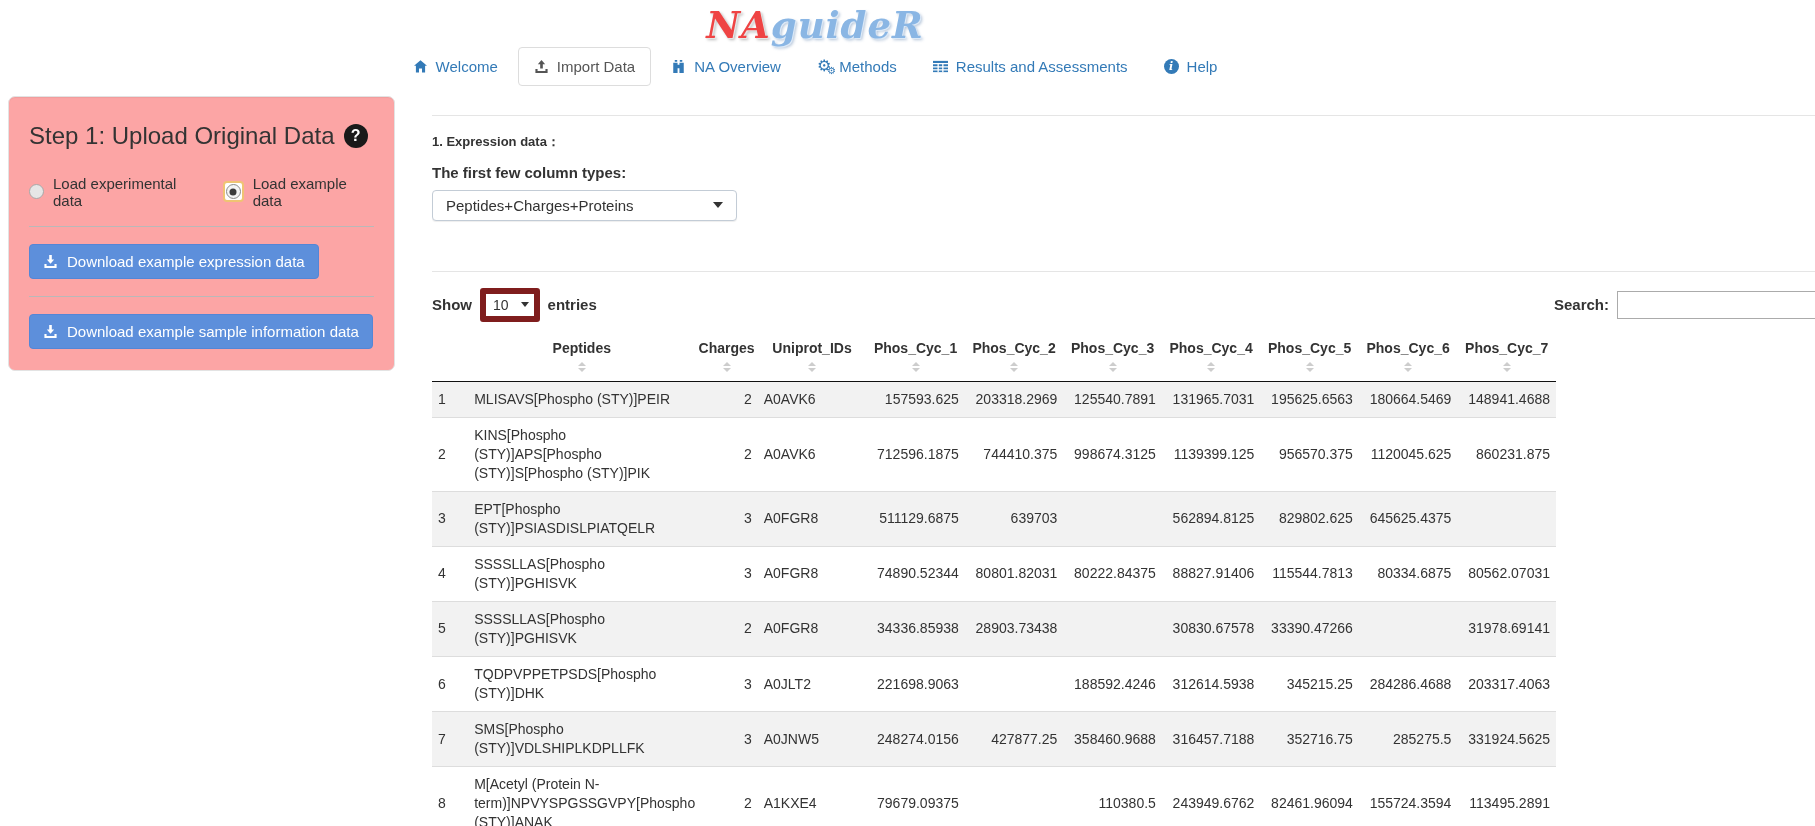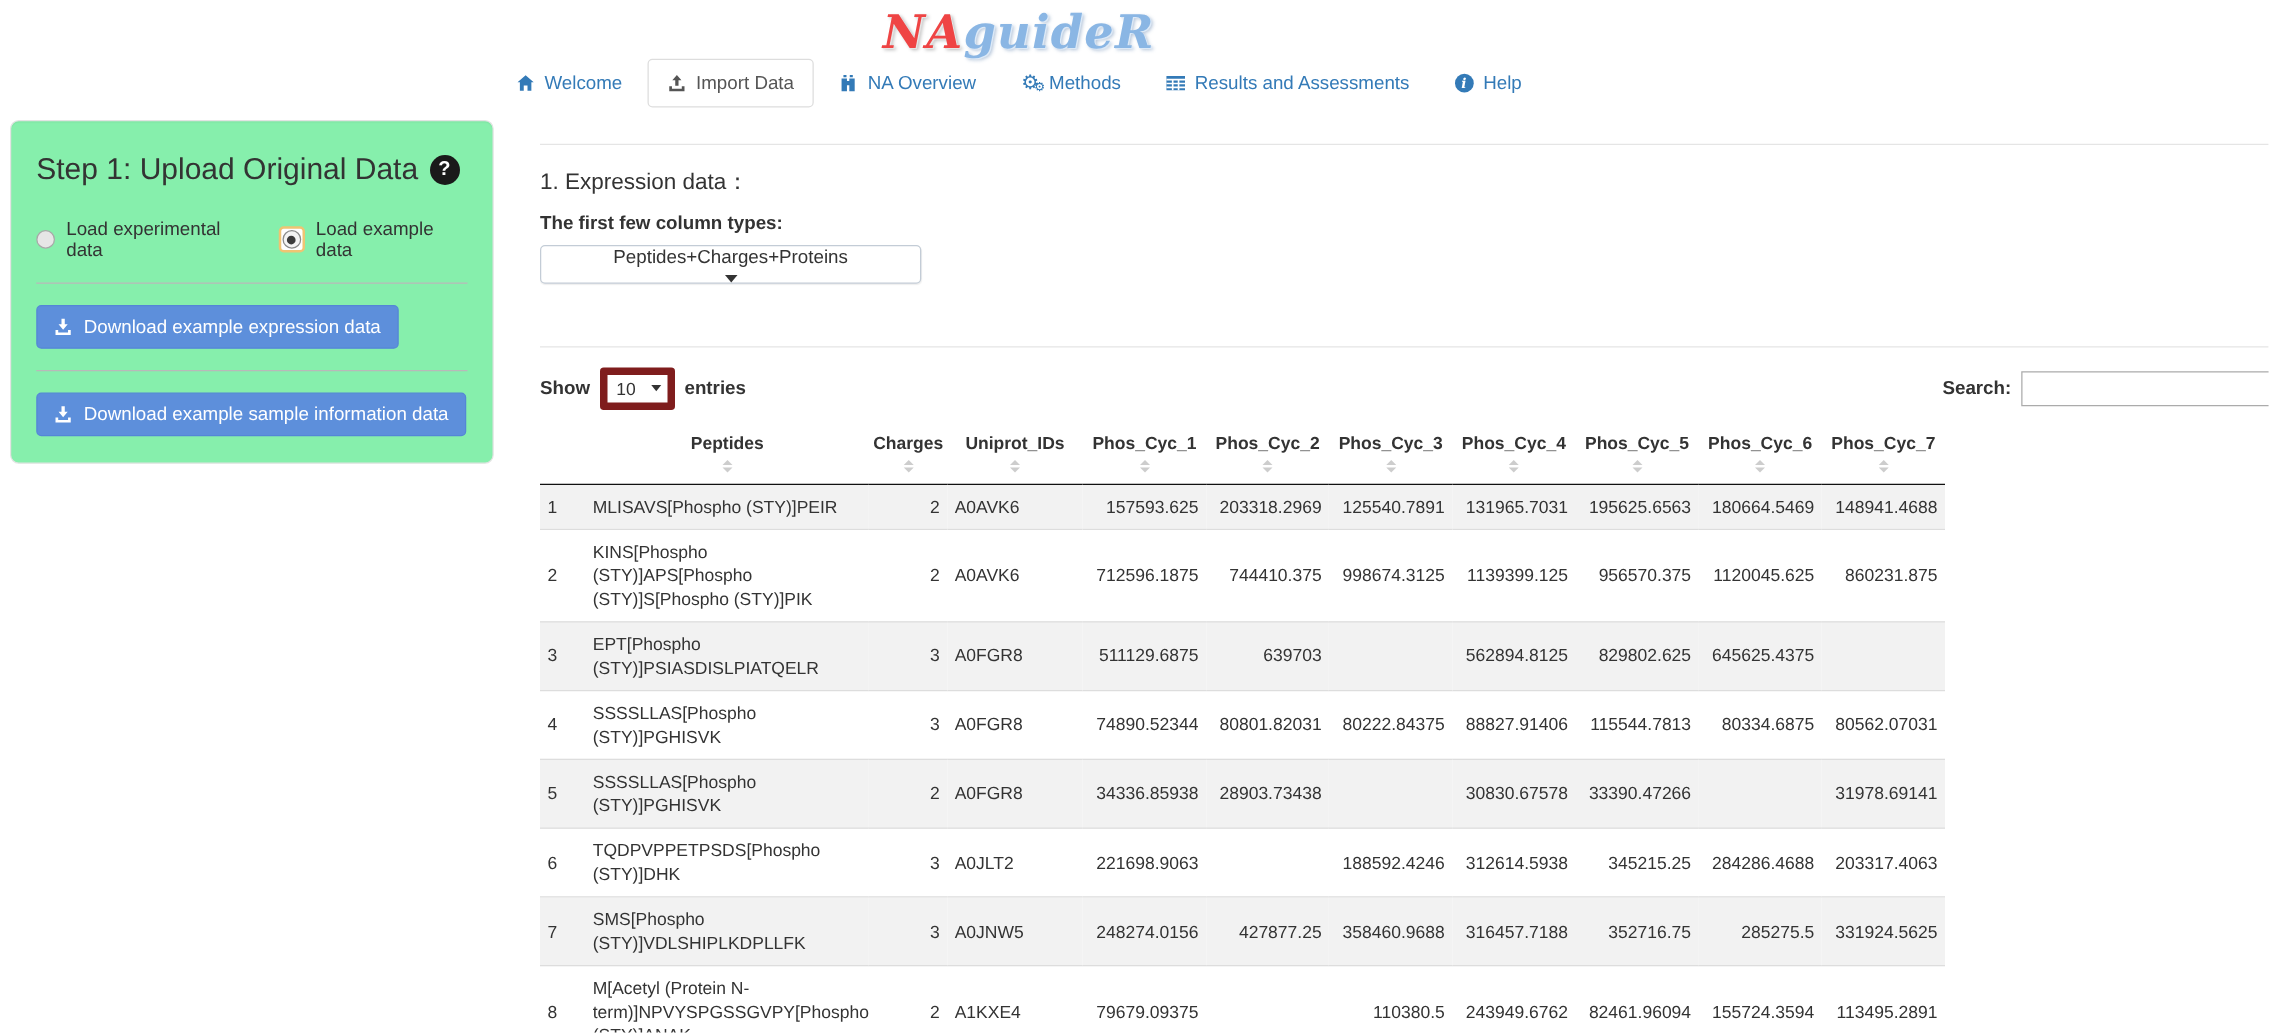--- a/index.html
+++ b/index.html
@@ -17,39 +17,39 @@
 .nav-icon { display:inline-flex; align-items:center; line-height:1; }
 .nav-icon svg { display:block; }
 .gear-wrap { position:relative; font-size:16px; line-height:1; font-family:"DejaVu Sans",sans-serif; }
 .gear-small { position:absolute; font-size:10px; right:-5px; bottom:-2px; }
 .info-circle { width:15px; height:15px; border-radius:50%; background:#337ab7; color:#fff; display:inline-flex; align-items:center; justify-content:center; font-family:"DejaVu Serif",serif; font-style:italic; font-weight:bold; font-size:11px; }
 
 
 .content { display:flex; align-items:flex-start; margin-top:10px; }
 
 
-.well { margin-left:8px; width:387px; background:#86efac; border:1px solid #e3e3e3; border-radius:7px; padding:19px 20px 21px; box-shadow:inset 0 1px 1px rgba(0,0,0,.05); }
+.well { margin-left:8px; width:387px; background:#fca5a5; border:1px solid #e3e3e3; border-radius:7px; padding:19px 20px 21px; box-shadow:inset 0 1px 1px rgba(0,0,0,.05); }
 .well-title { font-size:24px; font-weight:400; color:#333; display:flex; align-items:center; gap:9px; margin-top:6px; }
 .help-circle { width:24px; height:24px; border-radius:50%; background:#1a1a1a; color:#fff; font-size:16px; font-weight:bold; display:inline-flex; align-items:center; justify-content:center; flex:none; }
 .radio-row { display:flex; align-items:center; gap:20px; margin-top:25px; font-size:15px; color:#333; }
 .radio-opt { display:flex; align-items:center; gap:9px; cursor:pointer; }
 .radio { width:15px; height:15px; border-radius:50%; border:1px solid #a8a8a8; background:#e6e6e6; position:relative; flex:none; }
 .radio-focus { display:inline-flex; padding:1px; border:2px solid #efc473; border-radius:4px; background:#fff; }
 .radio.checked { background:#f4f4f4; border-color:#8b8b8b; }
 .radio.checked::after { content:""; position:absolute; left:50%; top:50%; transform:translate(-50%,-50%); width:7px; height:7px; border-radius:50%; background:#3c3c3c; }
 .well hr { border:none; border-top:1px solid #b9b9b9; margin:17px 0; }
 .btn-dl { display:inline-flex; align-items:center; gap:9px; background:#5d8fdb; border:1px solid #5486d6; color:#fff; font-size:15px; padding:8px 13px; border-radius:4px; cursor:pointer; font-family:inherit; }
 .btn-dl svg { display:block; }
 
 
 .main { flex:1; margin-left:37px; overflow:hidden; }
 .main-hr { border:none; border-top:1px solid #e5e5e5; margin:19px 0 0; }
-.section-title { font-size:18px; font-weight:400; margin:17px 0 12px; }
+.section-title { font-size:13px; font-weight:700; margin:17px 0 12px; }
 .field-label { font-weight:bold; font-size:15px; margin:13px 0 9px; }
-.select-box { width:305px; height:31px; border:1px solid #c3ccd6; border-radius:4px; background:#fff; display:flex; align-items:center; justify-content:space-between; padding:0 13px; font-size:15px; color:#333; cursor:pointer; box-shadow:0 1px 1px rgba(0,0,0,.07);flex-direction:column; }
+.select-box { width:305px; height:31px; border:1px solid #c3ccd6; border-radius:4px; background:#fff; display:flex; align-items:center; justify-content:space-between; padding:0 13px; font-size:15px; color:#333; cursor:pointer; box-shadow:0 1px 1px rgba(0,0,0,.07); }
 .caret { width:0; height:0; border-left:5px solid transparent; border-right:5px solid transparent; border-top:6px solid #333; }
 .mid-hr { border:none; border-top:1px solid #e5e5e5; margin:50px 0 0; }
 
 
 .dt-controls { width:1420px; display:flex; justify-content:space-between; align-items:center; margin-top:16px; }
 .show-group, .search-group { display:flex; align-items:center; gap:8px; font-size:15px; font-weight:bold; color:#333; }
 .mini-select { display:inline-flex; align-items:center; gap:12px; border:6px solid #7f1d1d; border-radius:3px; background:#fff; padding:3px 5px 3px 7px; font-size:14px; font-weight:normal; cursor:pointer; }
 .mini-caret { width:0; height:0; border-left:4px solid transparent; border-right:4px solid transparent; border-top:5px solid #333; }
 .search-input { width:235px; height:28px; border:1px solid #ababab; background:#fff; font-size:14px; padding:0 6px; font-family:inherit; }
 

